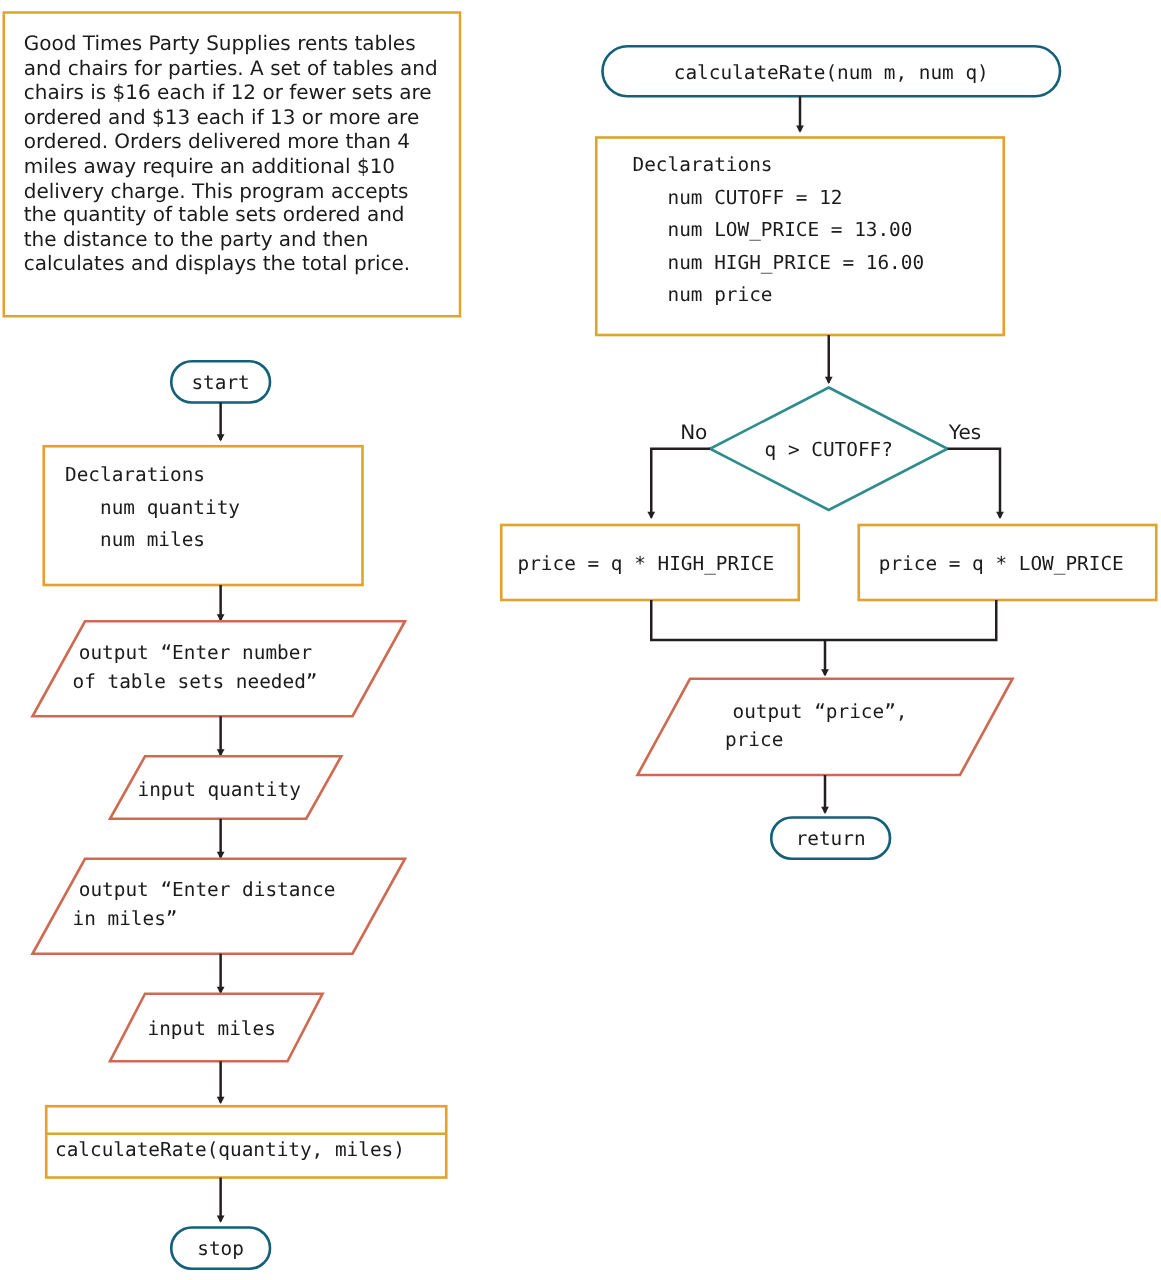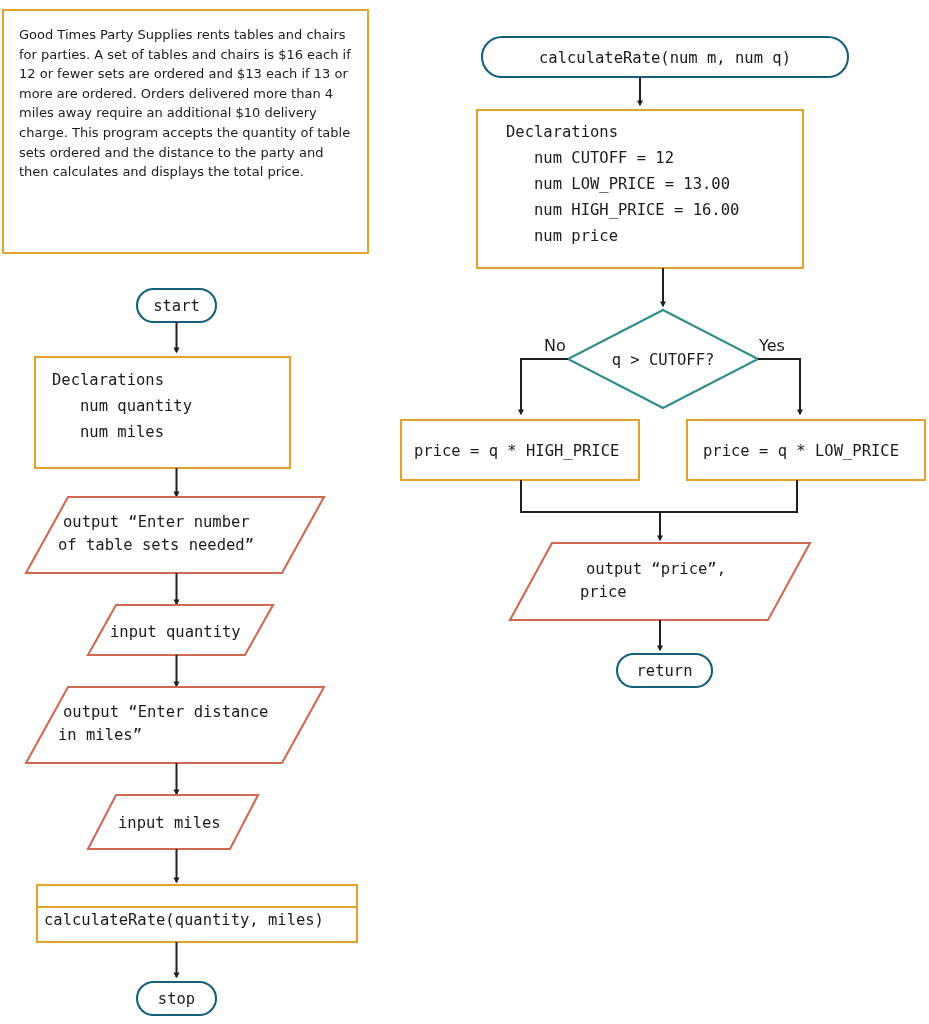--- a/index.html
+++ b/index.html
@@ -32,21 +32,21 @@
     font-size: 15.5px;
     fill: #1b1b1b;
   }
   .label-branch {
     font-family: "DejaVu Sans", sans-serif;
     font-size: 16px;
     fill: #1b1b1b;
   }
   .desc-text {
     font-family: "DejaVu Sans", sans-serif;
-    font-size: 13px;
+    font-size: 16px;
     line-height: 19.6px;
     color: #1b1b1b;
   }
   .desc-box {
     position: absolute;
     left: 2px;
     top: 9px;
     width: 367px;
     height: 245px;
     border: 2px solid #e0a42e;

